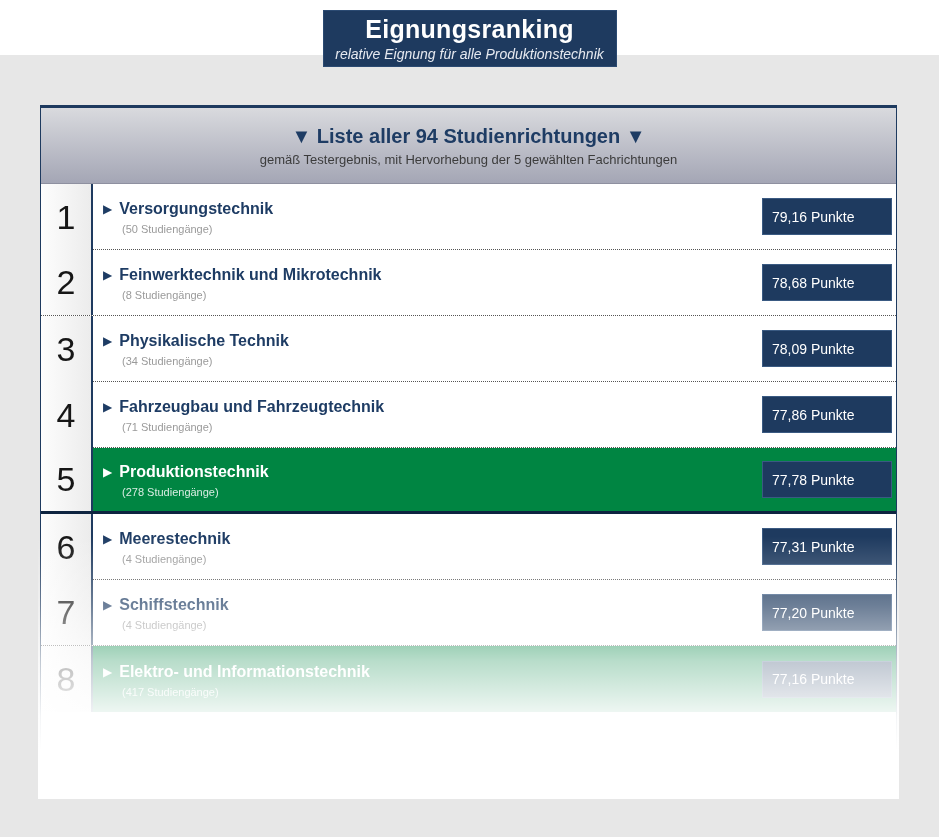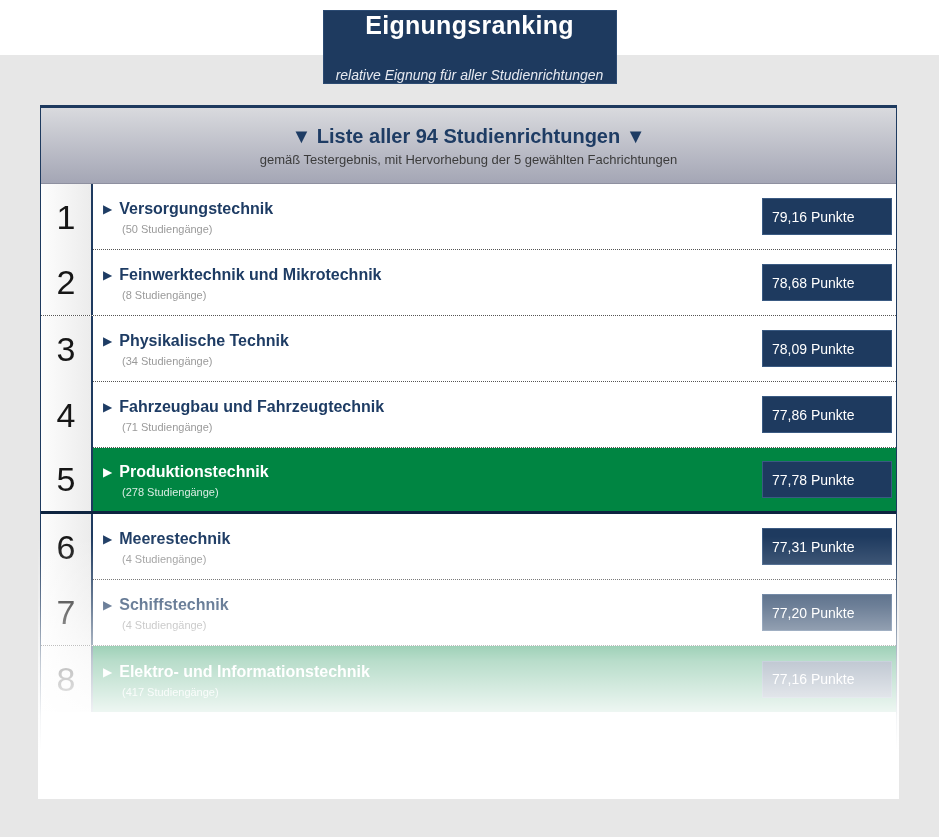--- a/index.html
+++ b/index.html
@@ -10,24 +10,24 @@
   html,body{width:939px;height:837px;overflow:hidden;}
   body{
     font-family:"Liberation Sans","DejaVu Sans",sans-serif;
     background:linear-gradient(to bottom,#ffffff 0px,#ffffff 55px,#e7e7e7 55px,#e7e7e7 100%);
     position:relative;
   }
 
   
   .banner{
     position:absolute;top:10px;left:50%;transform:translateX(-50%);
-    width:294px;height:74px;
+    width:294px;height:57px;
     background:var(--navy);
     color:#fff;text-align:center;
-    display:flex;flex-direction:column;justify-content:space-between;
+    display:flex;flex-direction:column;justify-content:center;
     border:1px solid #2b4a72;
     z-index:5;
   }
   .banner-title{font-size:25px;font-weight:bold;letter-spacing:.3px;}
   .banner-subtitle{font-size:14px;font-style:italic;color:#e6e9f0;margin-top:2px;}
 
   
   .panel{
     position:absolute;left:40px;top:105px;width:857px;height:690px;
     background:#ffffff;
@@ -109,21 +109,21 @@
       #ffffff 93%,
       #ffffff 100%);
     z-index:4;
   }
 </style>
 </head>
 <body>
 
 <div class="banner">
   <div class="banner-title">Eignungsranking</div>
-  <div class="banner-subtitle">relative Eignung für aller Studienrichtungen</div>
+  <div class="banner-subtitle">relative Eignung für alle Produktionstechnik</div>
 </div>
 
 <div class="panel">
   <div class="panel-header">
     <div class="panel-header-title">▼ Liste aller 94 Studienrichtungen ▼</div>
     <div class="panel-header-subtitle">gemäß Testergebnis, mit Hervorhebung der 5 gewählten Fachrichtungen</div>
   </div>
 
   <div class="rows">
   <div class="row">

